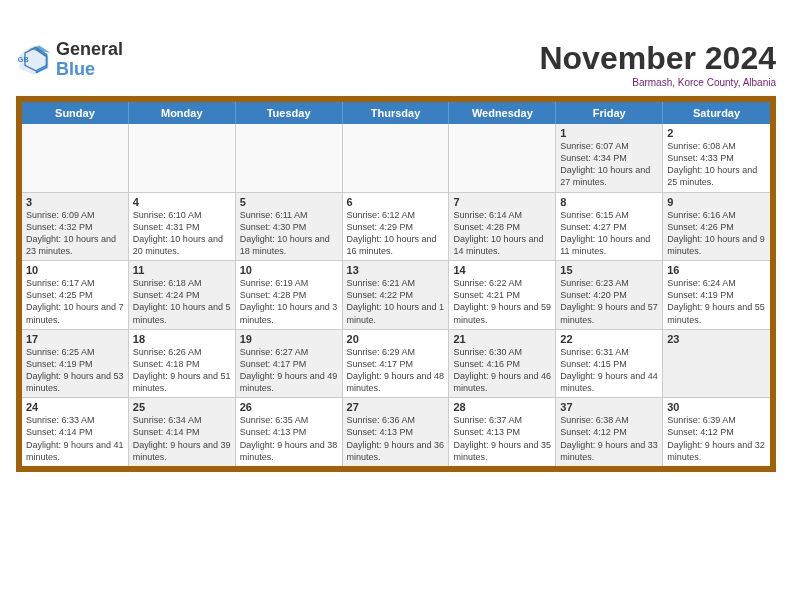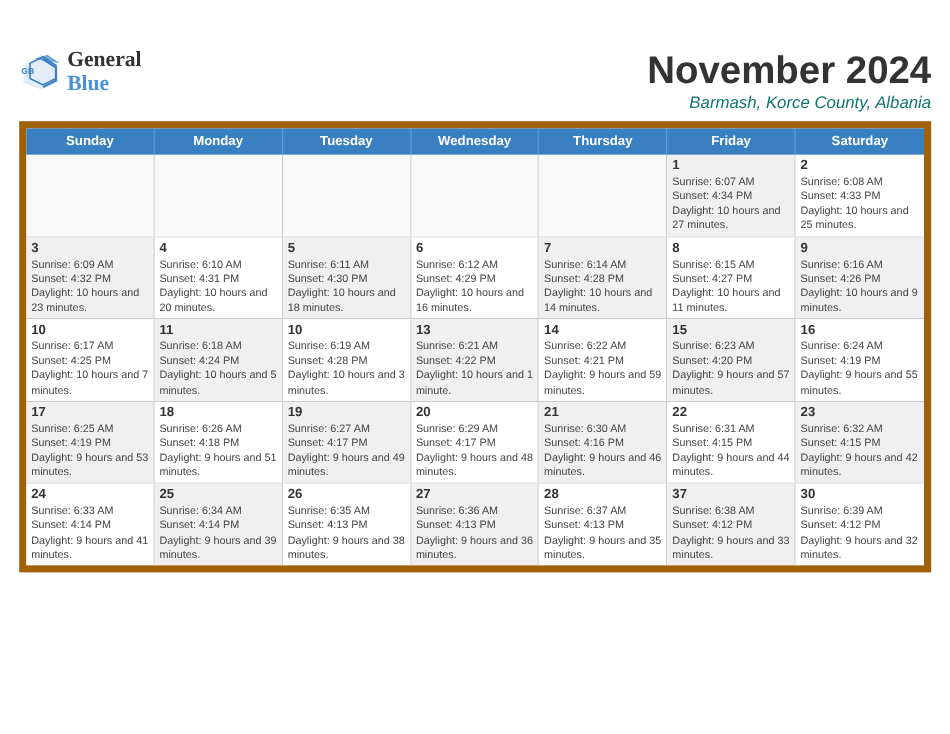--- a/index.html
+++ b/index.html
@@ -26,40 +26,38 @@
     }
     .logo {
       display: flex;
       align-items: center;
       gap: 4px;
     }
     .logo-text {
       font-size: 18px;
       font-weight: bold;
       line-height: 1.1;
-      font-family: Liberation Serif, serif;
     }
     .logo-general { color: #333; }
     .logo-blue { color: #4a90d9; }
     .logo-icon {
       width: 36px;
       height: 36px;
     }
     .title-block {
       text-align: right;
     }
     .month-title {
       font-size: 32px;
       font-weight: bold;
       color: #333;
     }
     .subtitle {
-      font-size: 14px;
-      color: #0f766e;
-      font-style: italic;
+      font-size: 10px;
+      color: #701a75;
     }
     .calendar {
       flex: 1;
       display: flex;
       flex-direction: column;
       border: 6px solid #a16207;
     }
     .calendar-header {
       display: grid;
       grid-template-columns: repeat(7, 1fr);
@@ -136,22 +134,22 @@
       <div class="month-title">November 2024</div>
       <div class="subtitle">Barmash, Korce County, Albania</div>
     </div>
   </div>
 
   <div class="calendar">
     <div class="calendar-header">
     <div class="cal-header-cell">Sunday</div>
         <div class="cal-header-cell">Monday</div>
         <div class="cal-header-cell">Tuesday</div>
+        <div class="cal-header-cell">Thursday</div>
         <div class="cal-header-cell">Wednesday</div>
-        <div class="cal-header-cell">Thursday</div>
         <div class="cal-header-cell">Friday</div>
         <div class="cal-header-cell">Saturday</div>
       </div>
     <div class="calendar-body">
     <div class="cal-row">
           <div class="cal-cell empty"></div>
           <div class="cal-cell empty"></div>
           <div class="cal-cell empty"></div>
           <div class="cal-cell empty"></div>
           <div class="cal-cell empty"></div>
@@ -288,23 +286,20 @@
 Daylight: 9 hours and 46 minutes.</div>
           </div>
           <div class="cal-cell">
             <span class="day-num">22</span>
             <div class="cell-info">Sunrise: 6:31 AM
 Sunset: 4:15 PM
 Daylight: 9 hours and 44 minutes.</div>
           </div>
           <div class="cal-cell shaded">
             <span class="day-num">23</span>
-            <div class="cell-info">Sunrise: 6:32 AM
-Sunset: 4:15 PM
-Daylight: 9 hours and 42 minutes.</div>
           </div>
         </div>
         <div class="cal-row">
           <div class="cal-cell">
             <span class="day-num">24</span>
             <div class="cell-info">Sunrise: 6:33 AM
 Sunset: 4:14 PM
 Daylight: 9 hours and 41 minutes.</div>
           </div>
           <div class="cal-cell shaded">

